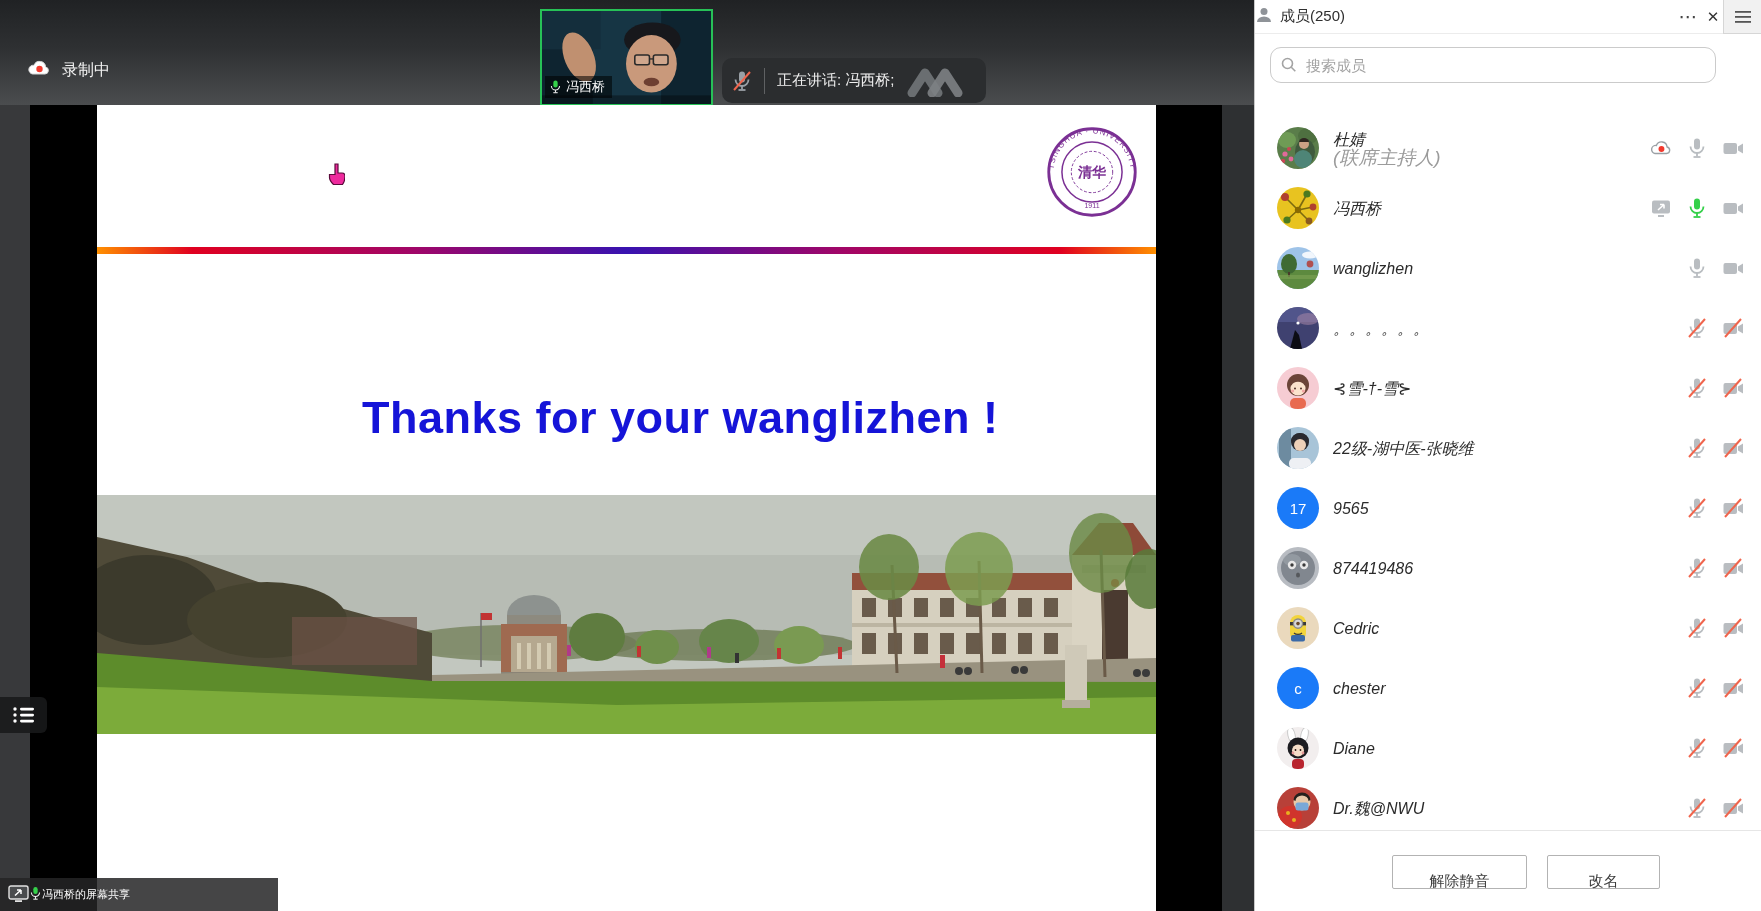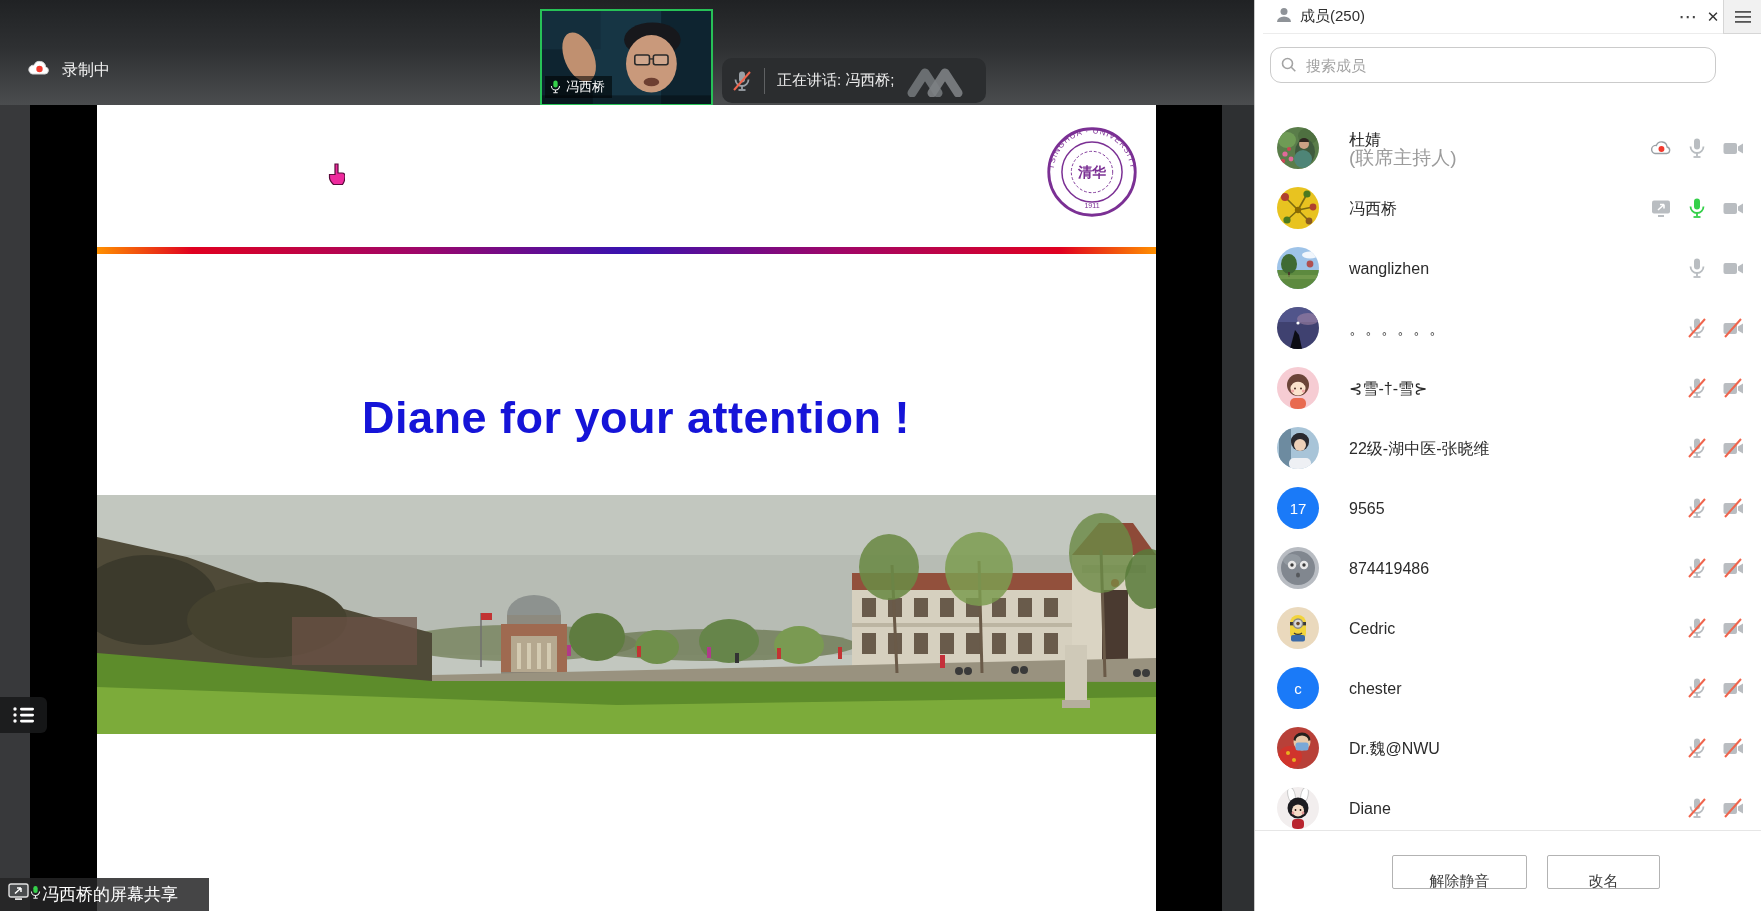--- a/index.html
+++ b/index.html
@@ -31,48 +31,48 @@
      background:linear-gradient(90deg,#ff9000 0%,#e00020 9%,#a00668 30%,#3812b0 50%,#a00668 70%,#e00020 91%,#ff9000 100%);}
   .slide-title{position:absolute;left:265px;top:287px;width:690px;color:#1514d8;
      font-size:45px;font-weight:bold;letter-spacing:.5px;white-space:nowrap;}
   .photo{position:absolute;left:0;top:390px;width:1059px;height:239px;}
   .photo svg{display:block;width:100%;height:100%;}
   .cursor-hand{position:absolute;left:231px;top:58px;}
 
   .list-toggle{position:absolute;left:0;top:697px;width:47px;height:36px;
      background:rgba(24,25,26,.88);border-radius:0 6px 6px 0;
      display:flex;align-items:center;justify-content:center;}
-  .share-bar{position:absolute;left:0;top:878px;width:209px;height:33px;
+  .share-bar{position:absolute;left:0;top:878px;width:278px;height:33px;
      background:rgba(36,37,38,.85);display:flex;align-items:center;
-     padding:0 8px;color:#fff;font-size:17px;white-space:nowrap;}
+     padding:0 8px;color:#fff;font-size:11px;white-space:nowrap;}
 
   
   .panel{position:absolute;left:1254px;top:0;width:507px;height:911px;background:#fff;
          border-left:1px solid #c9c9c9;}
-  .p-header{position:absolute;left:8px;top:0;width:468px;height:34px;
-            display:flex;align-items:center;padding-left:12px;gap:7px;
+  .p-header{position:absolute;left:0;top:0;width:468px;height:34px;
+            display:flex;align-items:center;padding-left:0;gap:7px;
             border-bottom:1px solid #ececec;}
   .p-title{font-size:15px;color:#2f2f2f;}
   .p-more{position:absolute;left:420px;top:0;width:26px;height:33px;border:none;background:none;
           font-size:19px;color:#444;cursor:pointer;line-height:33px;text-align:center;padding:0;}
   .p-close{position:absolute;left:446px;top:0;width:24px;height:33px;border:none;background:none;
           font-size:15px;color:#333;cursor:pointer;line-height:33px;text-align:center;padding:0;}
   .p-strip{position:absolute;left:468px;top:0;width:39px;height:34px;background:#f1f1f1;
            border-left:1px solid #d6d6d6;border-bottom:1px solid #d6d6d6;
            display:flex;align-items:center;justify-content:center;}
   .search-box{position:absolute;left:15px;top:47px;width:446px;height:36px;
               border:1px solid #cbcbcb;border-radius:11px;display:flex;align-items:center;
               padding:0 10px;gap:7px;background:#fff;}
   .search-box input{border:none;outline:none;flex:1;font-size:15px;color:#333;}
   .search-box input::placeholder{color:#a3a3a3;}
   .mlist{position:absolute;left:0;top:100px;width:507px;height:730px;padding-top:18px;overflow:hidden;}
   .mrow{position:relative;height:60px;display:flex;align-items:center;padding-left:22px;}
   .avatar{width:42px;height:42px;border-radius:50%;overflow:hidden;flex:0 0 42px;}
   .avatar svg{display:block;width:42px;height:42px;}
-  .mtext{margin-left:30px;min-width:0;}
+  .mtext{margin-left:14px;min-width:0;font-style:italic;}
   .mname{font-size:16px;color:#2b2b2b;line-height:19px;white-space:nowrap;}
   .msub{font-size:19px;color:#9b9b9b;line-height:17px;white-space:nowrap;}
   .micons{position:absolute;left:394px;top:0;height:60px;display:flex;align-items:center;gap:12px;}
   .micon{width:24px;height:24px;display:flex;align-items:center;justify-content:center;}
   .p-footer-line{position:absolute;left:0;top:830px;width:507px;height:1px;background:#e6e6e6;}
   .p-btn{position:absolute;top:855px;height:30px;background:#fff;border:1px solid #b3b3b3;
          border-radius:2px;font-size:15px;color:#3c3c3c;cursor:pointer;padding:16px;}
   .btn-unmute{left:137px;width:135px;}
   .btn-rename{left:292px;width:113px;}
 </style>
@@ -153,21 +153,21 @@
         </defs>
       <text font-size="8.5" fill="#7b3094" letter-spacing="1">
         <textPath href="#arcTop" startOffset="50%" text-anchor="middle">TSINGHUA · UNIVERSITY</textPath>
       </text>
       <text x="50" y="55" font-size="15" fill="#7b3094" text-anchor="middle" font-weight="bold">清华</text>
       <text x="50" y="88" font-size="7.5" fill="#7b3094" text-anchor="middle">1911</text>
     </svg>
 
     <div class="grad-line"></div>
 
-    <div class="slide-title">Diane for your attention !</div>
+    <div class="slide-title">Thanks for your wanglizhen !</div>
 
     <div class="photo">
       <svg viewBox="0 0 1059 239" preserveAspectRatio="none">
         <rect width="1059" height="239" fill="#c2c7bf"></rect>
         <rect y="60" width="1059" height="100" fill="#b7bcb4"></rect>
 
         <ellipse cx="420" cy="148" rx="120" ry="18" fill="#76825c" opacity=".8"></ellipse>
         <ellipse cx="620" cy="150" rx="140" ry="16" fill="#6e7b55" opacity=".8"></ellipse>
 
         <polygon points="0,42 90,62 210,104 335,138 335,239 0,239" fill="#4f4a38"></polygon>
@@ -666,55 +666,20 @@
   <rect x="2.5" y="7" width="13.5" height="11" rx="2" fill="#b9bdc1"></rect>
   <polygon points="17,10.5 22,7.5 22,17.5 17,14.5" fill="#b9bdc1"></polygon>
                 <line x1="4" y1="21" x2="20" y2="3" stroke="#f0654d" stroke-width="2"></line>
               </svg>
             </span>
           </div>
         </div>
         <div class="mrow">
           <div class="avatar">
             <svg viewBox="0 0 42 42">
-              <rect width="42" height="42" fill="#b84038"></rect>
-              <ellipse cx="13" cy="30" rx="12" ry="11" fill="#d0342c"></ellipse>
-    <circle cx="11" cy="26" r="2" fill="#e8b020"></circle>
-              <circle cx="17" cy="33" r="2" fill="#e8b020"></circle>
-    <circle cx="25" cy="15" r="8.5" fill="#e8c8a8"></circle>
-              <path d="M16.5,13 a8.5,7.5 0 0 1 17,0 l-2,1 a6.5,5.5 0 0 0 -13,0 z" fill="#26201c"></path>
-    <rect x="18.5" y="15.5" width="13" height="8" rx="2.5" fill="#7aa8d8"></rect>
-            </svg>
-          </div>
-          <div class="mtext">
-            <div class="mname">Dr.魏@NWU</div>
-          </div>
-          <div class="micons">
-            <span class="micon"></span>
-            <span class="micon">
-              <svg width="24" height="24" viewBox="0 0 24 24">
-  <rect x="9" y="2.5" width="6" height="11" rx="3" fill="#b9bdc1"></rect>
-  <path d="M5.5,10.5 a6.5,6.5 0 0 0 13,0" stroke="#b9bdc1" stroke-width="1.8" fill="none"></path>
-  <line x1="12" y1="17" x2="12" y2="20.5" stroke="#b9bdc1" stroke-width="1.8"></line>
-  <line x1="8.5" y1="21" x2="15.5" y2="21" stroke="#b9bdc1" stroke-width="1.8"></line>
-                <line x1="4" y1="21" x2="20" y2="3" stroke="#f0654d" stroke-width="2"></line>
-              </svg>
-            </span>
-            <span class="micon">
-              <svg width="24" height="24" viewBox="0 0 24 24">
-  <rect x="2.5" y="7" width="13.5" height="11" rx="2" fill="#b9bdc1"></rect>
-  <polygon points="17,10.5 22,7.5 22,17.5 17,14.5" fill="#b9bdc1"></polygon>
-                <line x1="4" y1="21" x2="20" y2="3" stroke="#f0654d" stroke-width="2"></line>
-              </svg>
-            </span>
-          </div>
-        </div>
-        <div class="mrow">
-          <div class="avatar">
-            <svg viewBox="0 0 42 42">
               <rect width="42" height="42" fill="#f2eeee"></rect>
     <ellipse cx="14.5" cy="8" rx="3.6" ry="8" fill="#fff" stroke="#c9c9c9" stroke-width="1" transform="rotate(-12 14.5 8)"></ellipse>
     <ellipse cx="27.5" cy="8" rx="3.6" ry="8" fill="#fff" stroke="#c9c9c9" stroke-width="1" transform="rotate(12 27.5 8)"></ellipse>
     <circle cx="21" cy="21" r="10.5" fill="#1c1c20"></circle>
               <circle cx="21" cy="23.5" r="6" fill="#f5ddc8"></circle>
     <circle cx="18.5" cy="23" r=".9" fill="#201010"></circle>
               <circle cx="23.5" cy="23" r=".9" fill="#201010"></circle>
     <rect x="15" y="32" width="12" height="10" rx="4" fill="#b8242e"></rect>
               <circle cx="16" cy="26" r="1.4" fill="#e89a9a"></circle>
               <circle cx="26" cy="26" r="1.4" fill="#e89a9a"></circle>
@@ -736,19 +701,54 @@
             </span>
             <span class="micon">
               <svg width="24" height="24" viewBox="0 0 24 24">
   <rect x="2.5" y="7" width="13.5" height="11" rx="2" fill="#b9bdc1"></rect>
   <polygon points="17,10.5 22,7.5 22,17.5 17,14.5" fill="#b9bdc1"></polygon>
                 <line x1="4" y1="21" x2="20" y2="3" stroke="#f0654d" stroke-width="2"></line>
               </svg>
             </span>
           </div>
         </div>
+        <div class="mrow">
+          <div class="avatar">
+            <svg viewBox="0 0 42 42">
+              <rect width="42" height="42" fill="#b84038"></rect>
+              <ellipse cx="13" cy="30" rx="12" ry="11" fill="#d0342c"></ellipse>
+    <circle cx="11" cy="26" r="2" fill="#e8b020"></circle>
+              <circle cx="17" cy="33" r="2" fill="#e8b020"></circle>
+    <circle cx="25" cy="15" r="8.5" fill="#e8c8a8"></circle>
+              <path d="M16.5,13 a8.5,7.5 0 0 1 17,0 l-2,1 a6.5,5.5 0 0 0 -13,0 z" fill="#26201c"></path>
+    <rect x="18.5" y="15.5" width="13" height="8" rx="2.5" fill="#7aa8d8"></rect>
+            </svg>
+          </div>
+          <div class="mtext">
+            <div class="mname">Dr.魏@NWU</div>
+          </div>
+          <div class="micons">
+            <span class="micon"></span>
+            <span class="micon">
+              <svg width="24" height="24" viewBox="0 0 24 24">
+  <rect x="9" y="2.5" width="6" height="11" rx="3" fill="#b9bdc1"></rect>
+  <path d="M5.5,10.5 a6.5,6.5 0 0 0 13,0" stroke="#b9bdc1" stroke-width="1.8" fill="none"></path>
+  <line x1="12" y1="17" x2="12" y2="20.5" stroke="#b9bdc1" stroke-width="1.8"></line>
+  <line x1="8.5" y1="21" x2="15.5" y2="21" stroke="#b9bdc1" stroke-width="1.8"></line>
+                <line x1="4" y1="21" x2="20" y2="3" stroke="#f0654d" stroke-width="2"></line>
+              </svg>
+            </span>
+            <span class="micon">
+              <svg width="24" height="24" viewBox="0 0 24 24">
+  <rect x="2.5" y="7" width="13.5" height="11" rx="2" fill="#b9bdc1"></rect>
+  <polygon points="17,10.5 22,7.5 22,17.5 17,14.5" fill="#b9bdc1"></polygon>
+                <line x1="4" y1="21" x2="20" y2="3" stroke="#f0654d" stroke-width="2"></line>
+              </svg>
+            </span>
+          </div>
+        </div>
       </div>
 
     <div class="p-footer-line"></div>
     <button class="p-btn btn-unmute">解除静音</button>
     <button class="p-btn btn-rename">改名</button>
   </div>
 </div>
 
 </body></html>

